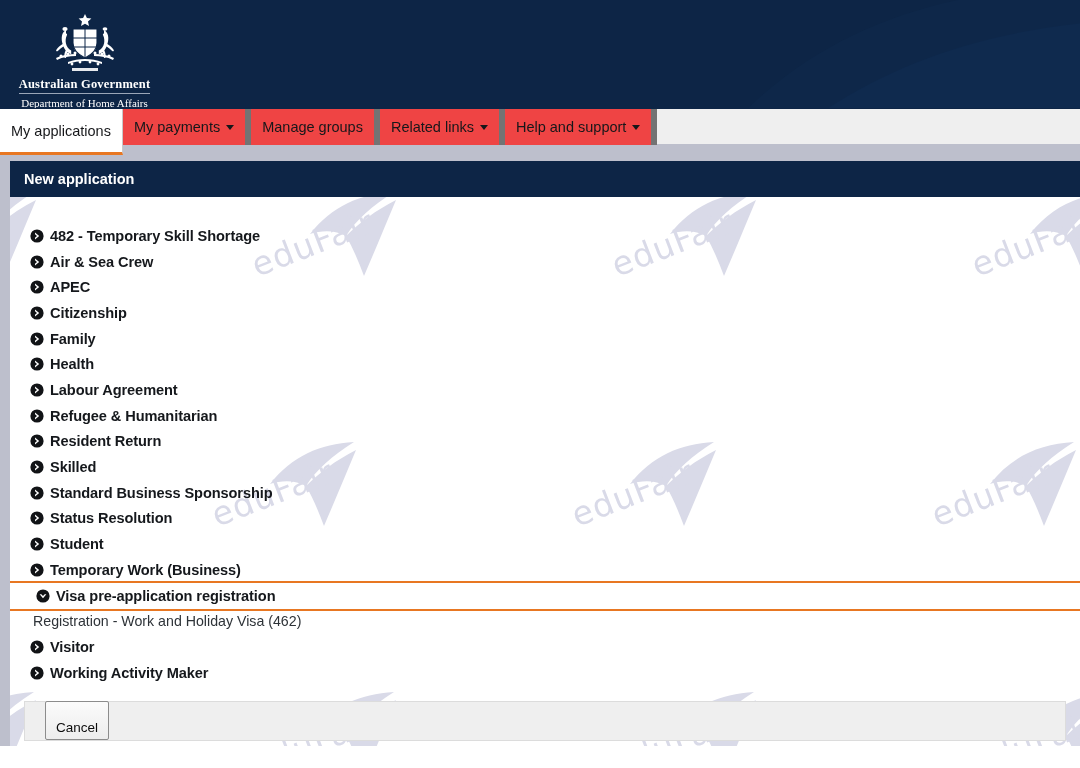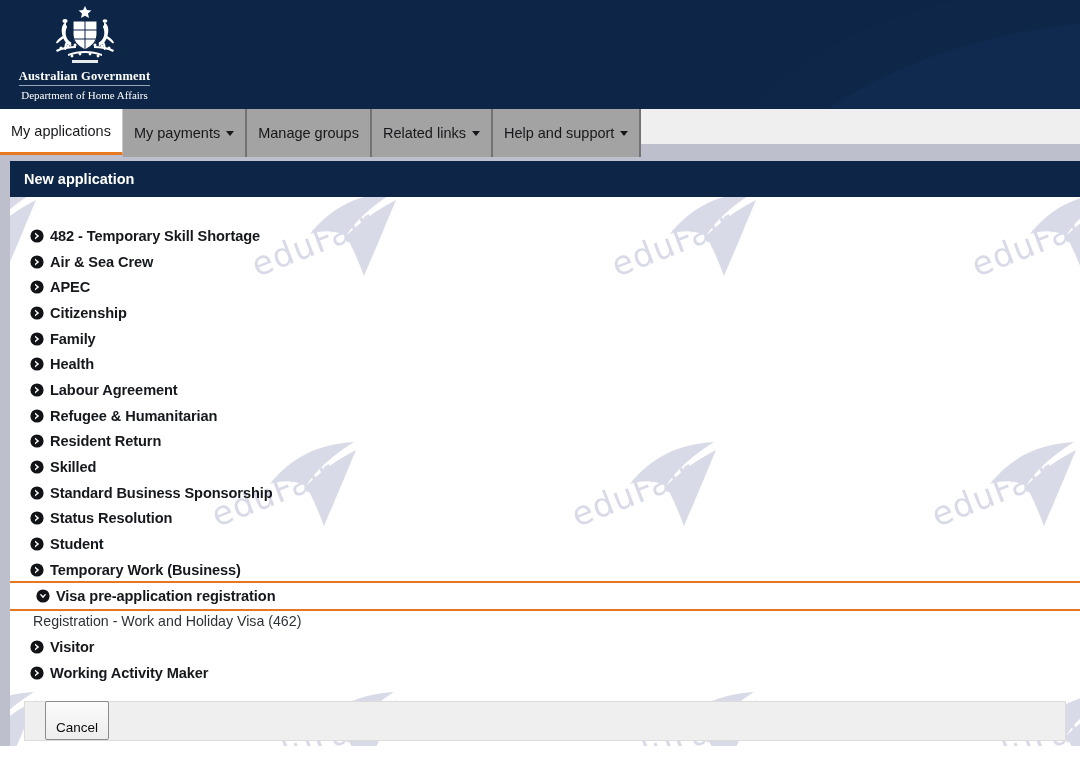--- a/index.html
+++ b/index.html
@@ -53,21 +53,21 @@
     position: relative;
     z-index: 20;
     height: 108px;
     background: #0d2546;
     width: 1080px;
     overflow: hidden;
   }
   #masthead .crest-wrap {
     position: absolute;
     left: 12px;
-    top: 4px;
+    top: 12px;
     width: 145px;
     text-align: center;
     color: #ffffff;
   }
   #masthead .crest {
     display: block;
     margin: 0 auto;
   }
   #masthead .gov-line1 {
     font-family: "Liberation Serif", serif;
@@ -109,25 +109,25 @@
   #navbar::after {
     content: "";
     flex: 1 1 auto;
   }
   .navtab {
     display: flex;
     align-items: center;
     padding: 0 11px;
     font-size: 14.5px;
     color: #16171a;
-    border-right: 2px solid #737373;
-    background: #a3a3a3;
+    border-right: 6px solid #737373;
+    background: #ef4444;
     cursor: pointer;
     white-space: nowrap;
-    height: 48px;
+    height: 36px;
   }
   .navtab.active {
     background: #ffffff;
     border-bottom: 3px solid #e87722;
     border-right: 1px solid #c9c9c9;
     height: 46px;
   }
   .caret {
     display: inline-block;
     margin-left: 6px;

